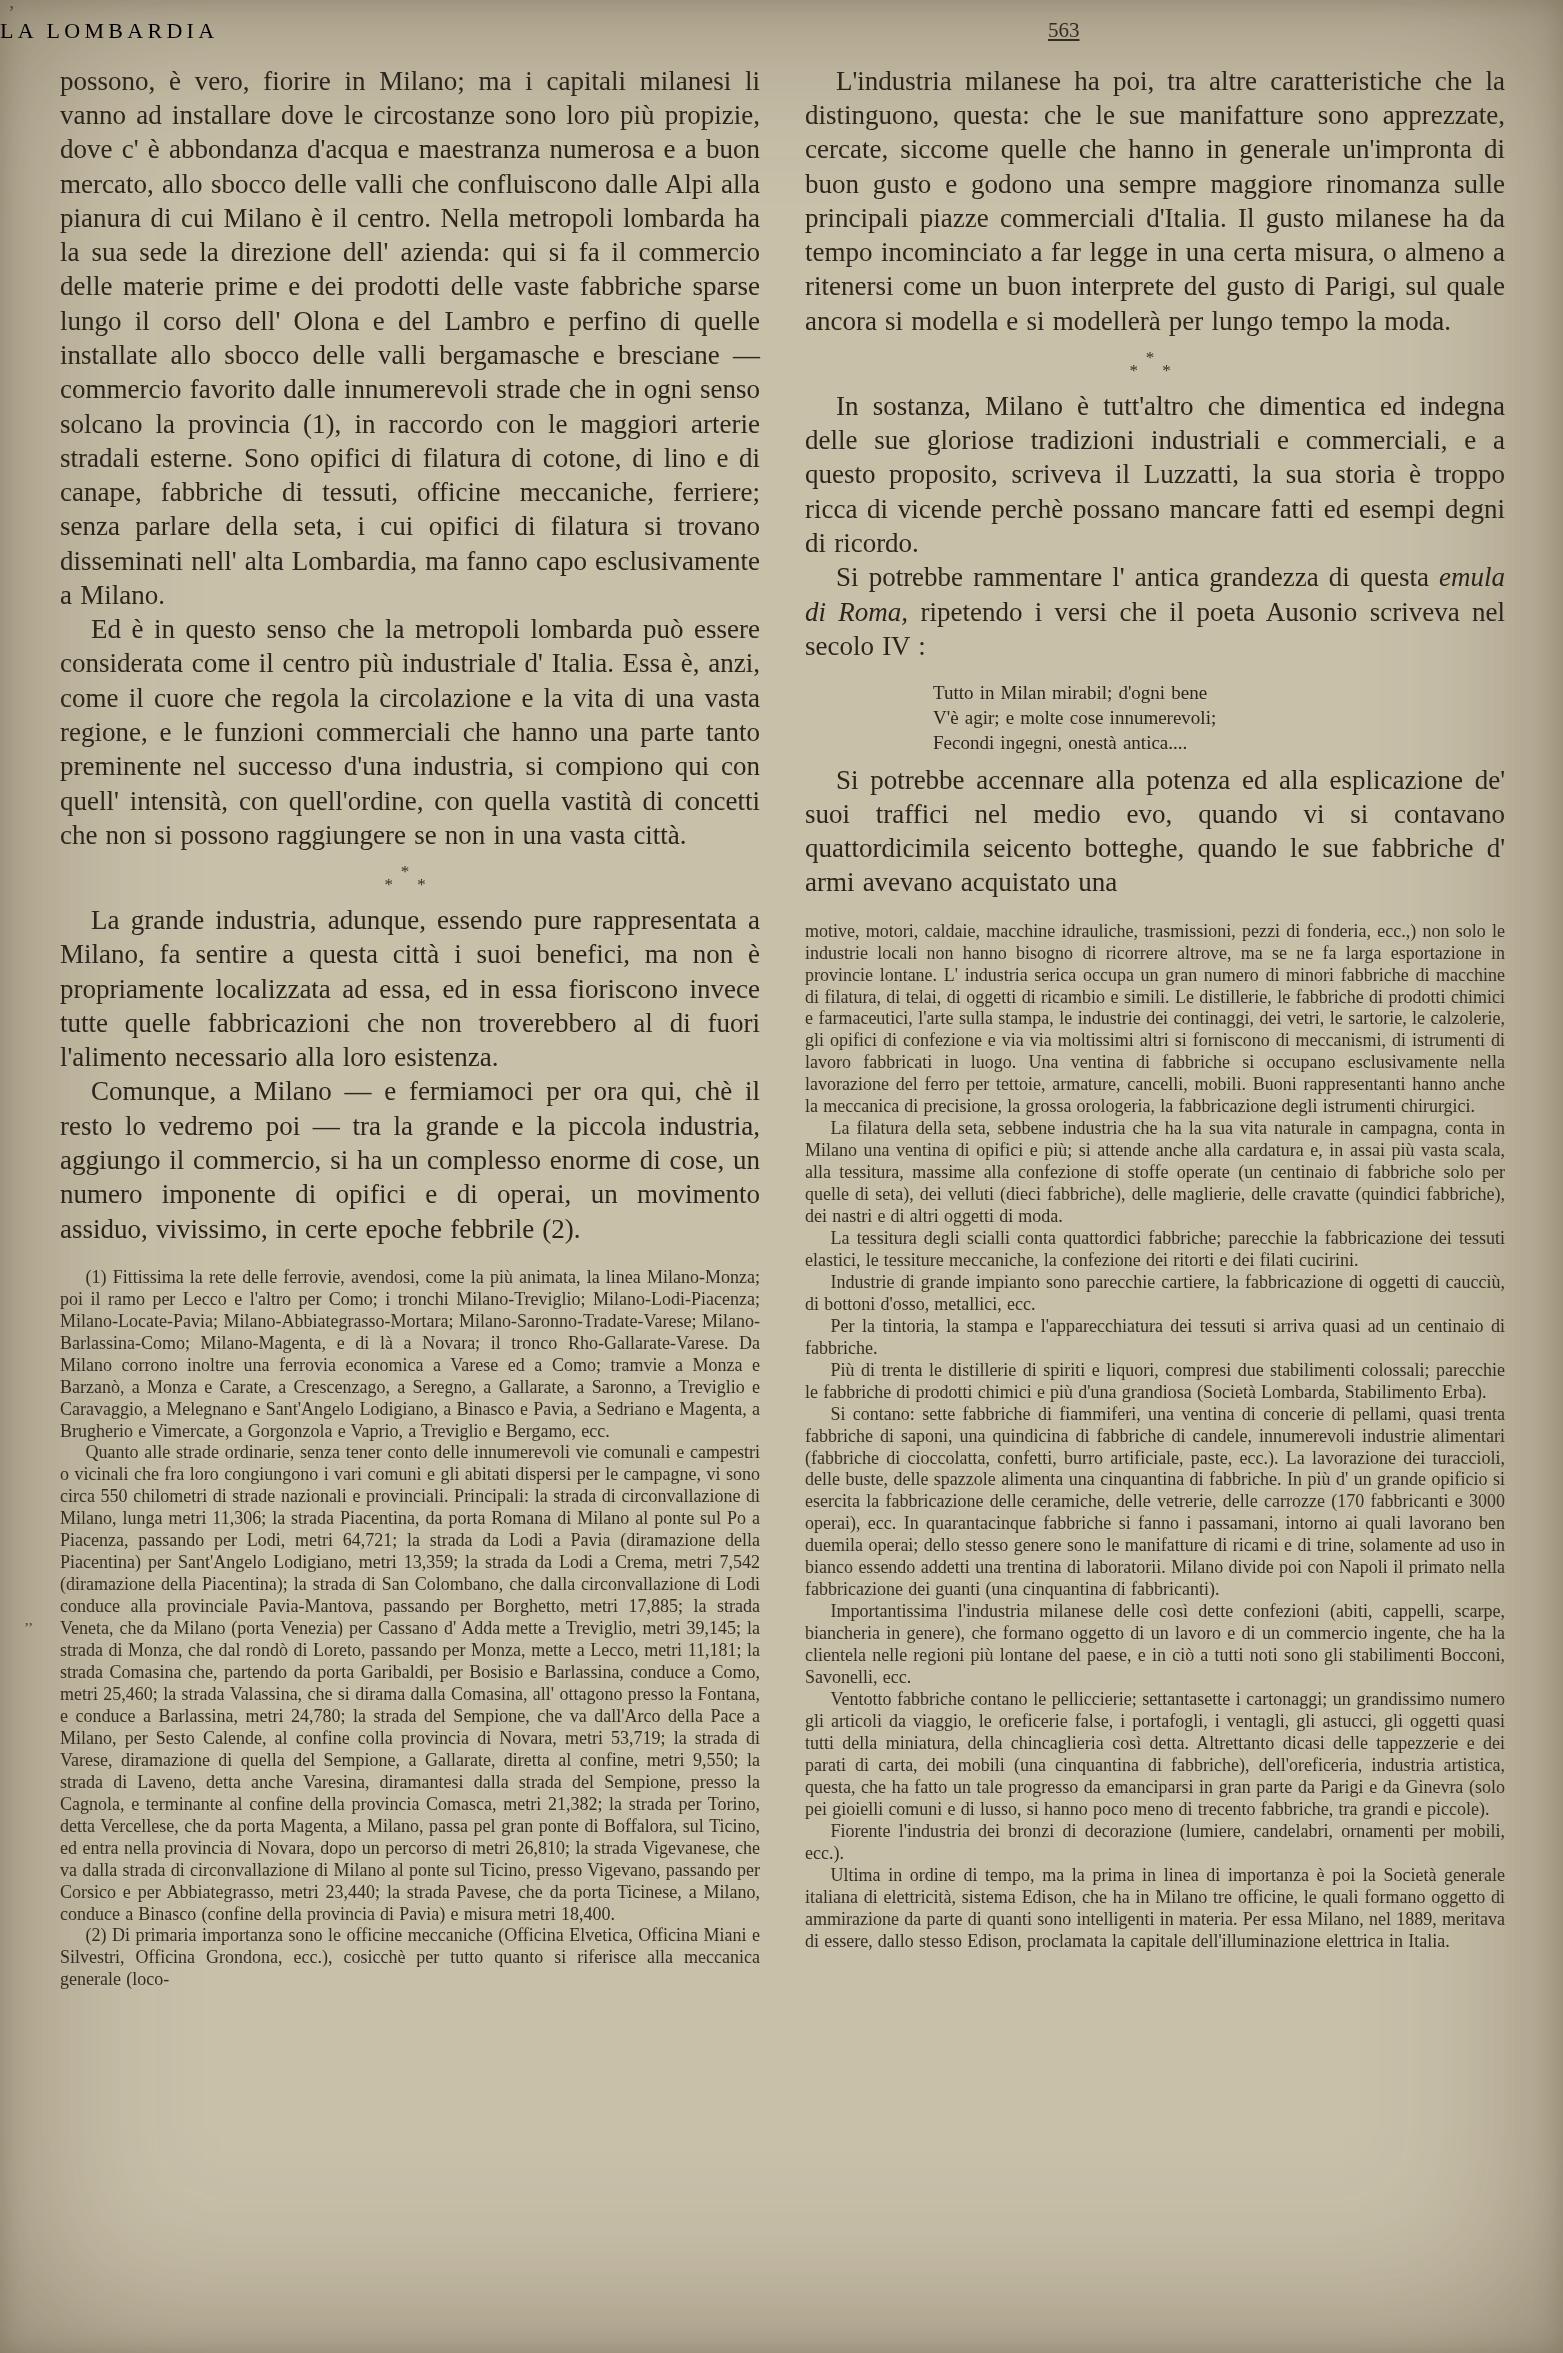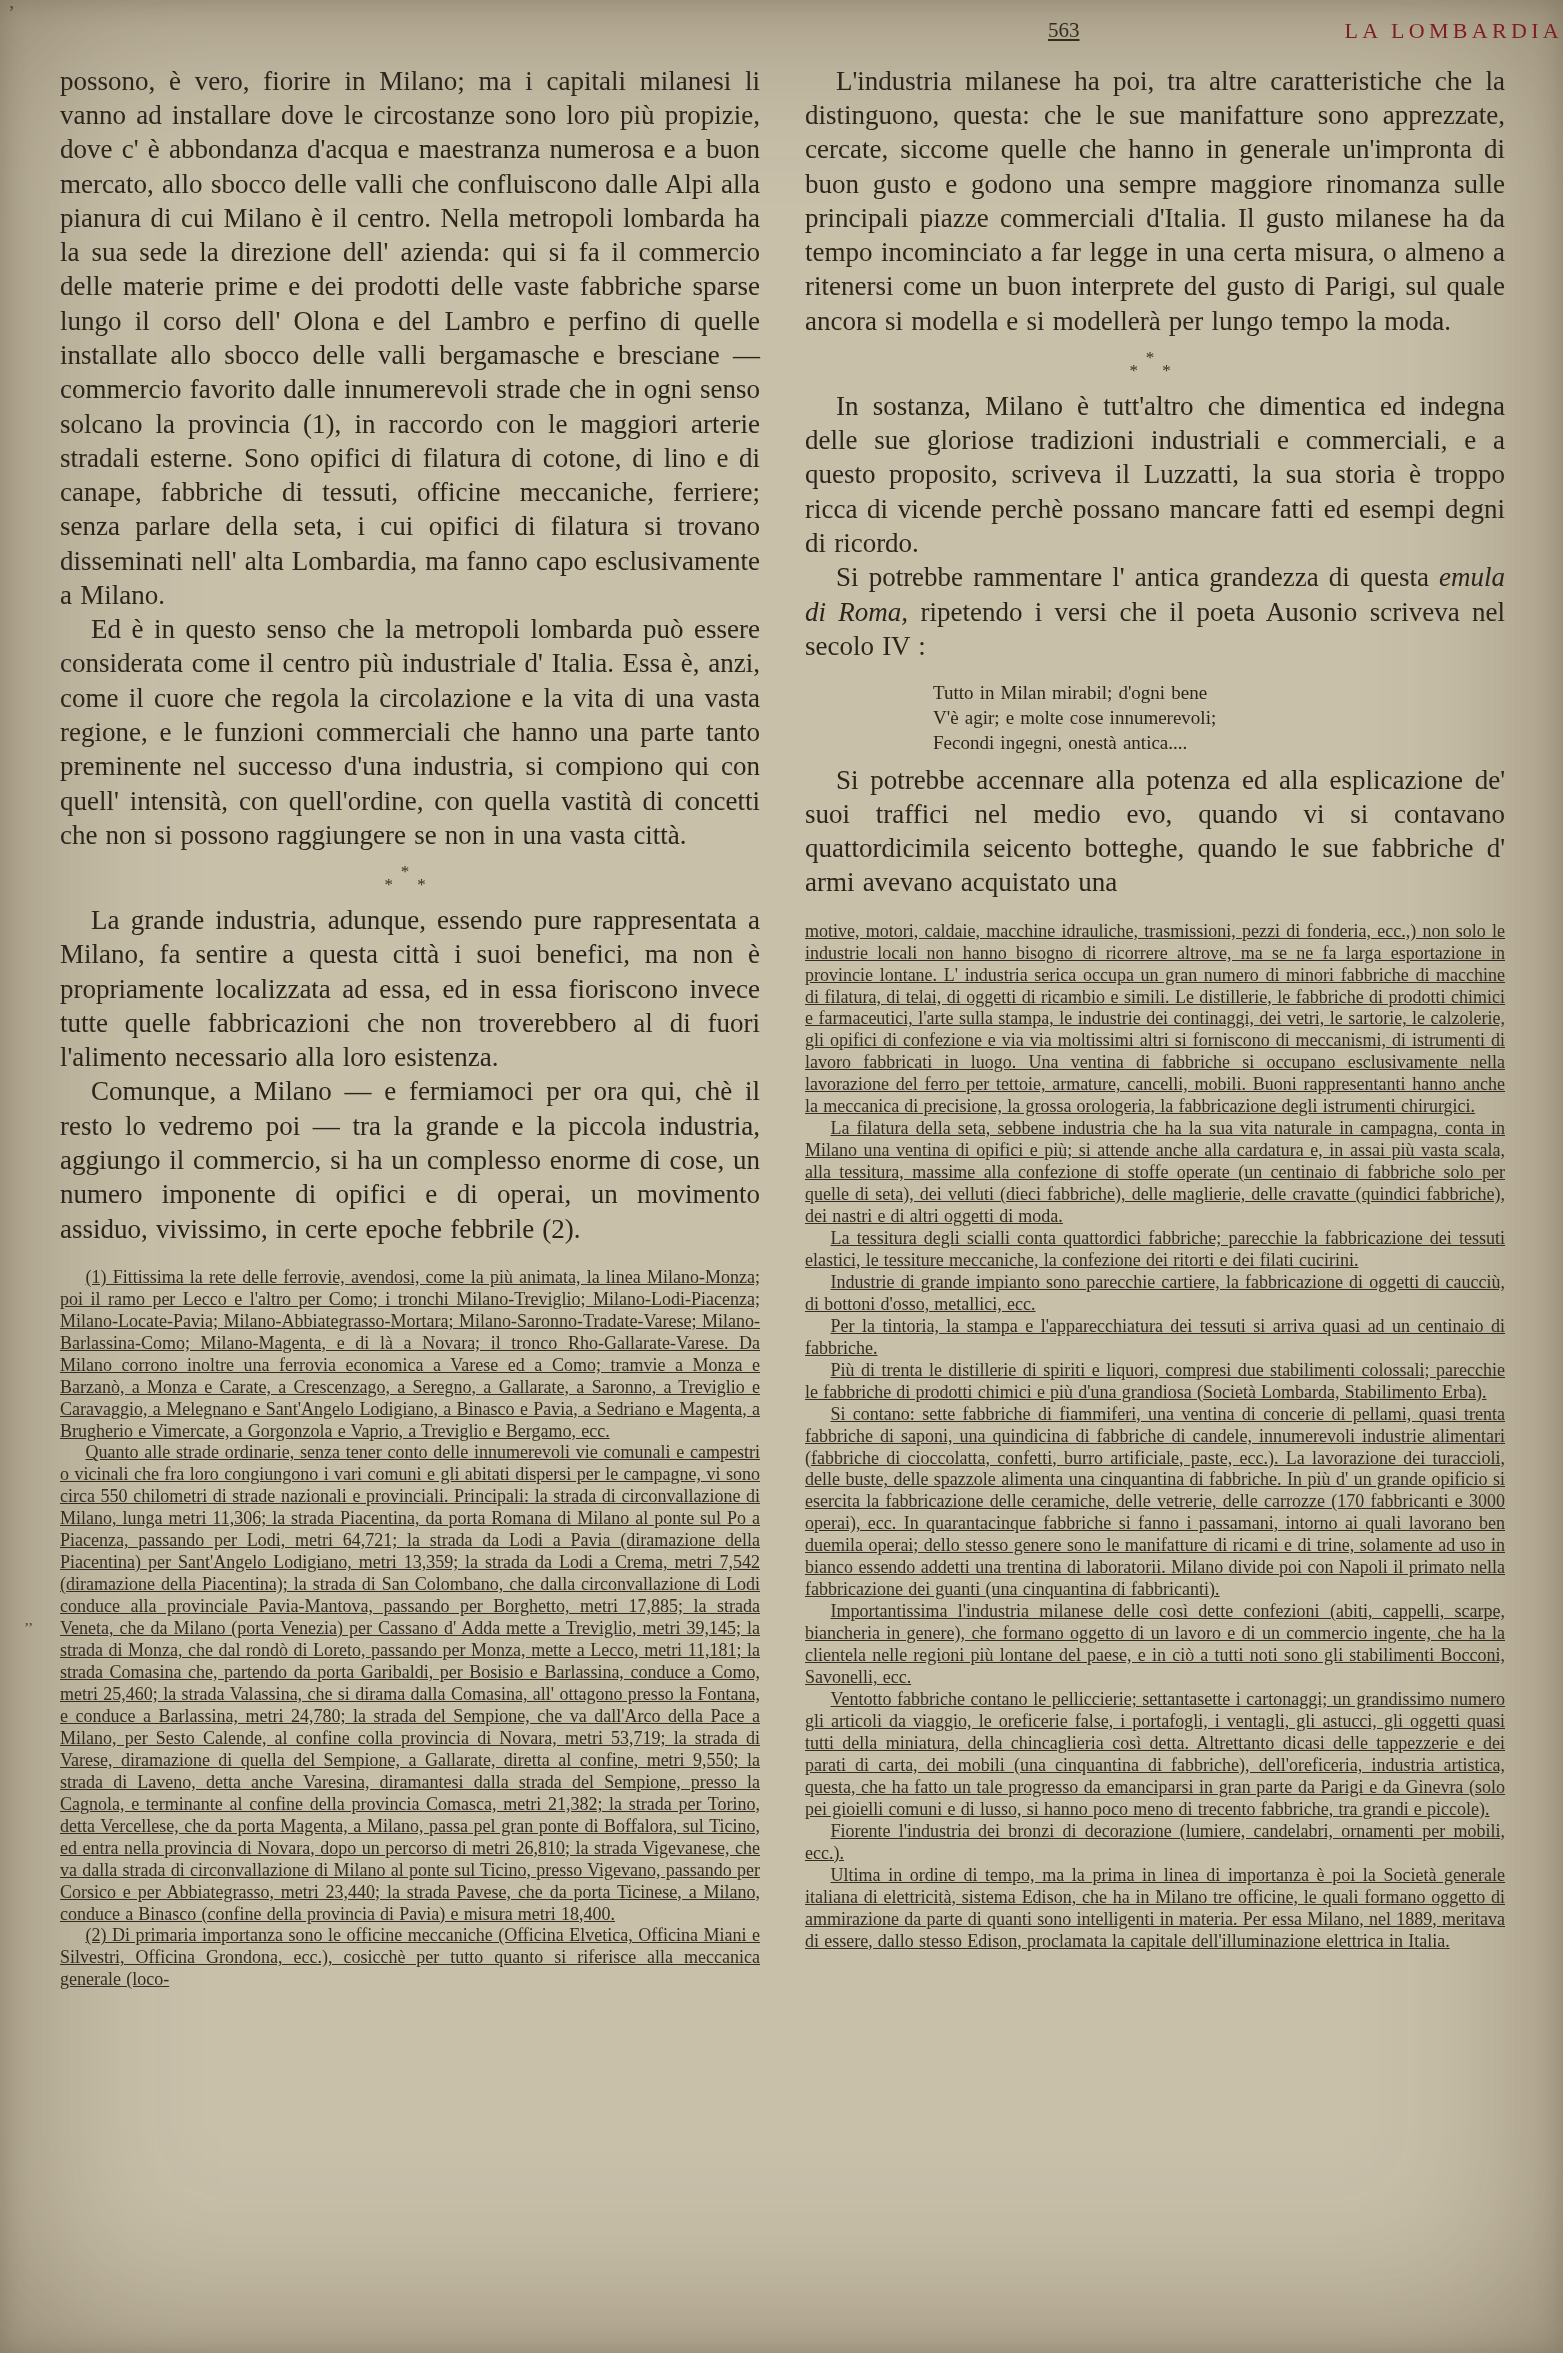--- a/index.html
+++ b/index.html
@@ -7,22 +7,22 @@
     position:relative;
     width:1563px;height:2354px;
     background:#c9c0aa;
     box-shadow:inset 0 0 184px rgba(66,54,30,0.45), inset 0 0 28px rgba(66,54,30,0.25);
     overflow:hidden;
     font-family:"Liberation Serif","DejaVu Serif",serif;
     color:#2b251b;
   }
   .header{position:relative;height:41px;padding-top:18.4px;}
   .journal-title{
-    text-align:right;font-size:22px;letter-spacing:4.3px;
-    color:#7f1d1d;
+    text-align:left;font-size:22px;letter-spacing:4.3px;
+    color:#000000;
   }
   .page-number{
     position:absolute;left:1048px;top:18.4px;font-size:21px;color:#332c1f;text-decoration:underline;
   }
   .columns{
     display:flex;gap:45px;padding:4.3px 58px 0 60px;
   }
   .column{width:701px;}
   .main-text p{
     margin:0;font-size:27px;line-height:1.27;text-align:justify;
@@ -34,21 +34,21 @@
     color:#39311f;
   }
   .asterism .row{display:block;letter-spacing:10px;}
   .quote-block{margin:18.4px 0 7px 128px;}
   .quote-block p{
     margin:0;font-size:19px;line-height:1.3;text-indent:0;text-align:left;
   }
   .footnotes{margin-top:21px;}
   .footnotes p{
     margin:0;font-size:18px;line-height:1.22;text-align:justify;
-    text-indent:25.5px;color:#332d21;word-spacing:0.7px;text-decoration:underline;
+    text-indent:25.5px;color:#332d21;word-spacing:0.7px;
   }
   .footnotes.continuation p:first-child{text-indent:0;}
   .italic{font-style:italic;}
   .speck{position:absolute;color:#4a4231;font-size:18.4px;}
   .speck-1{left:8.5px;top:2.8px;}
   .speck-2{left:24px;top:1619px;font-size:15.6px;}
 </style>
 </head>
 <body>
 

